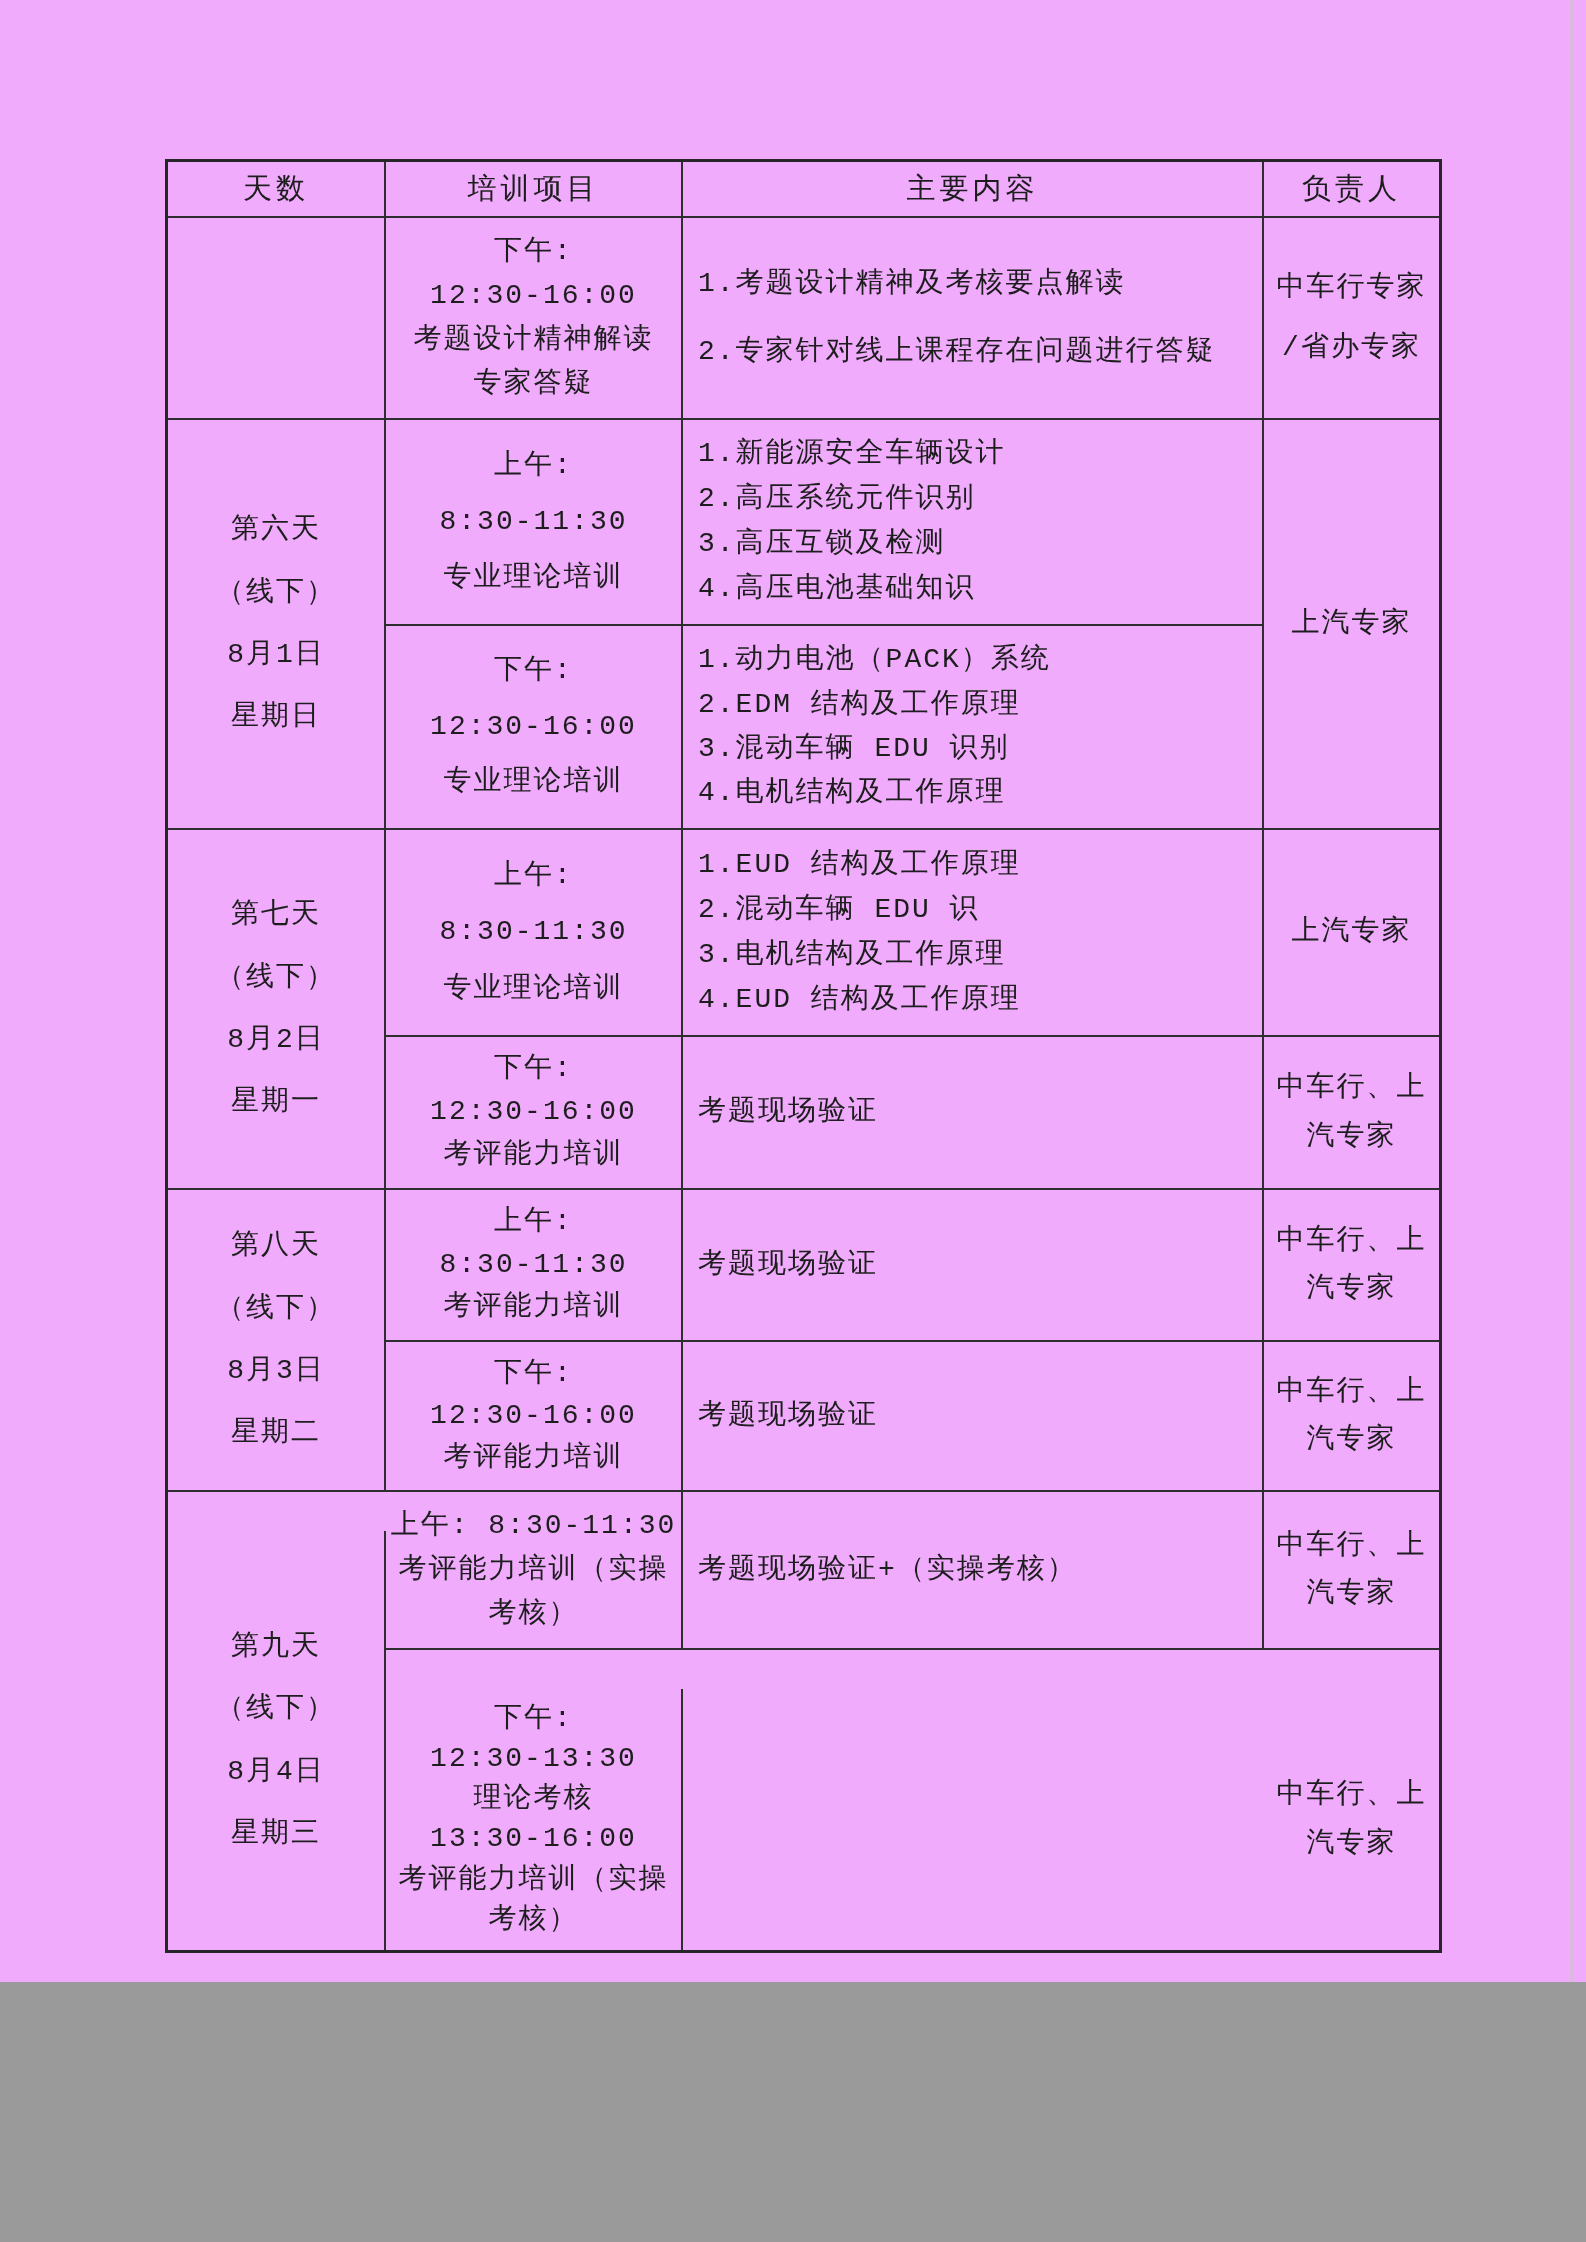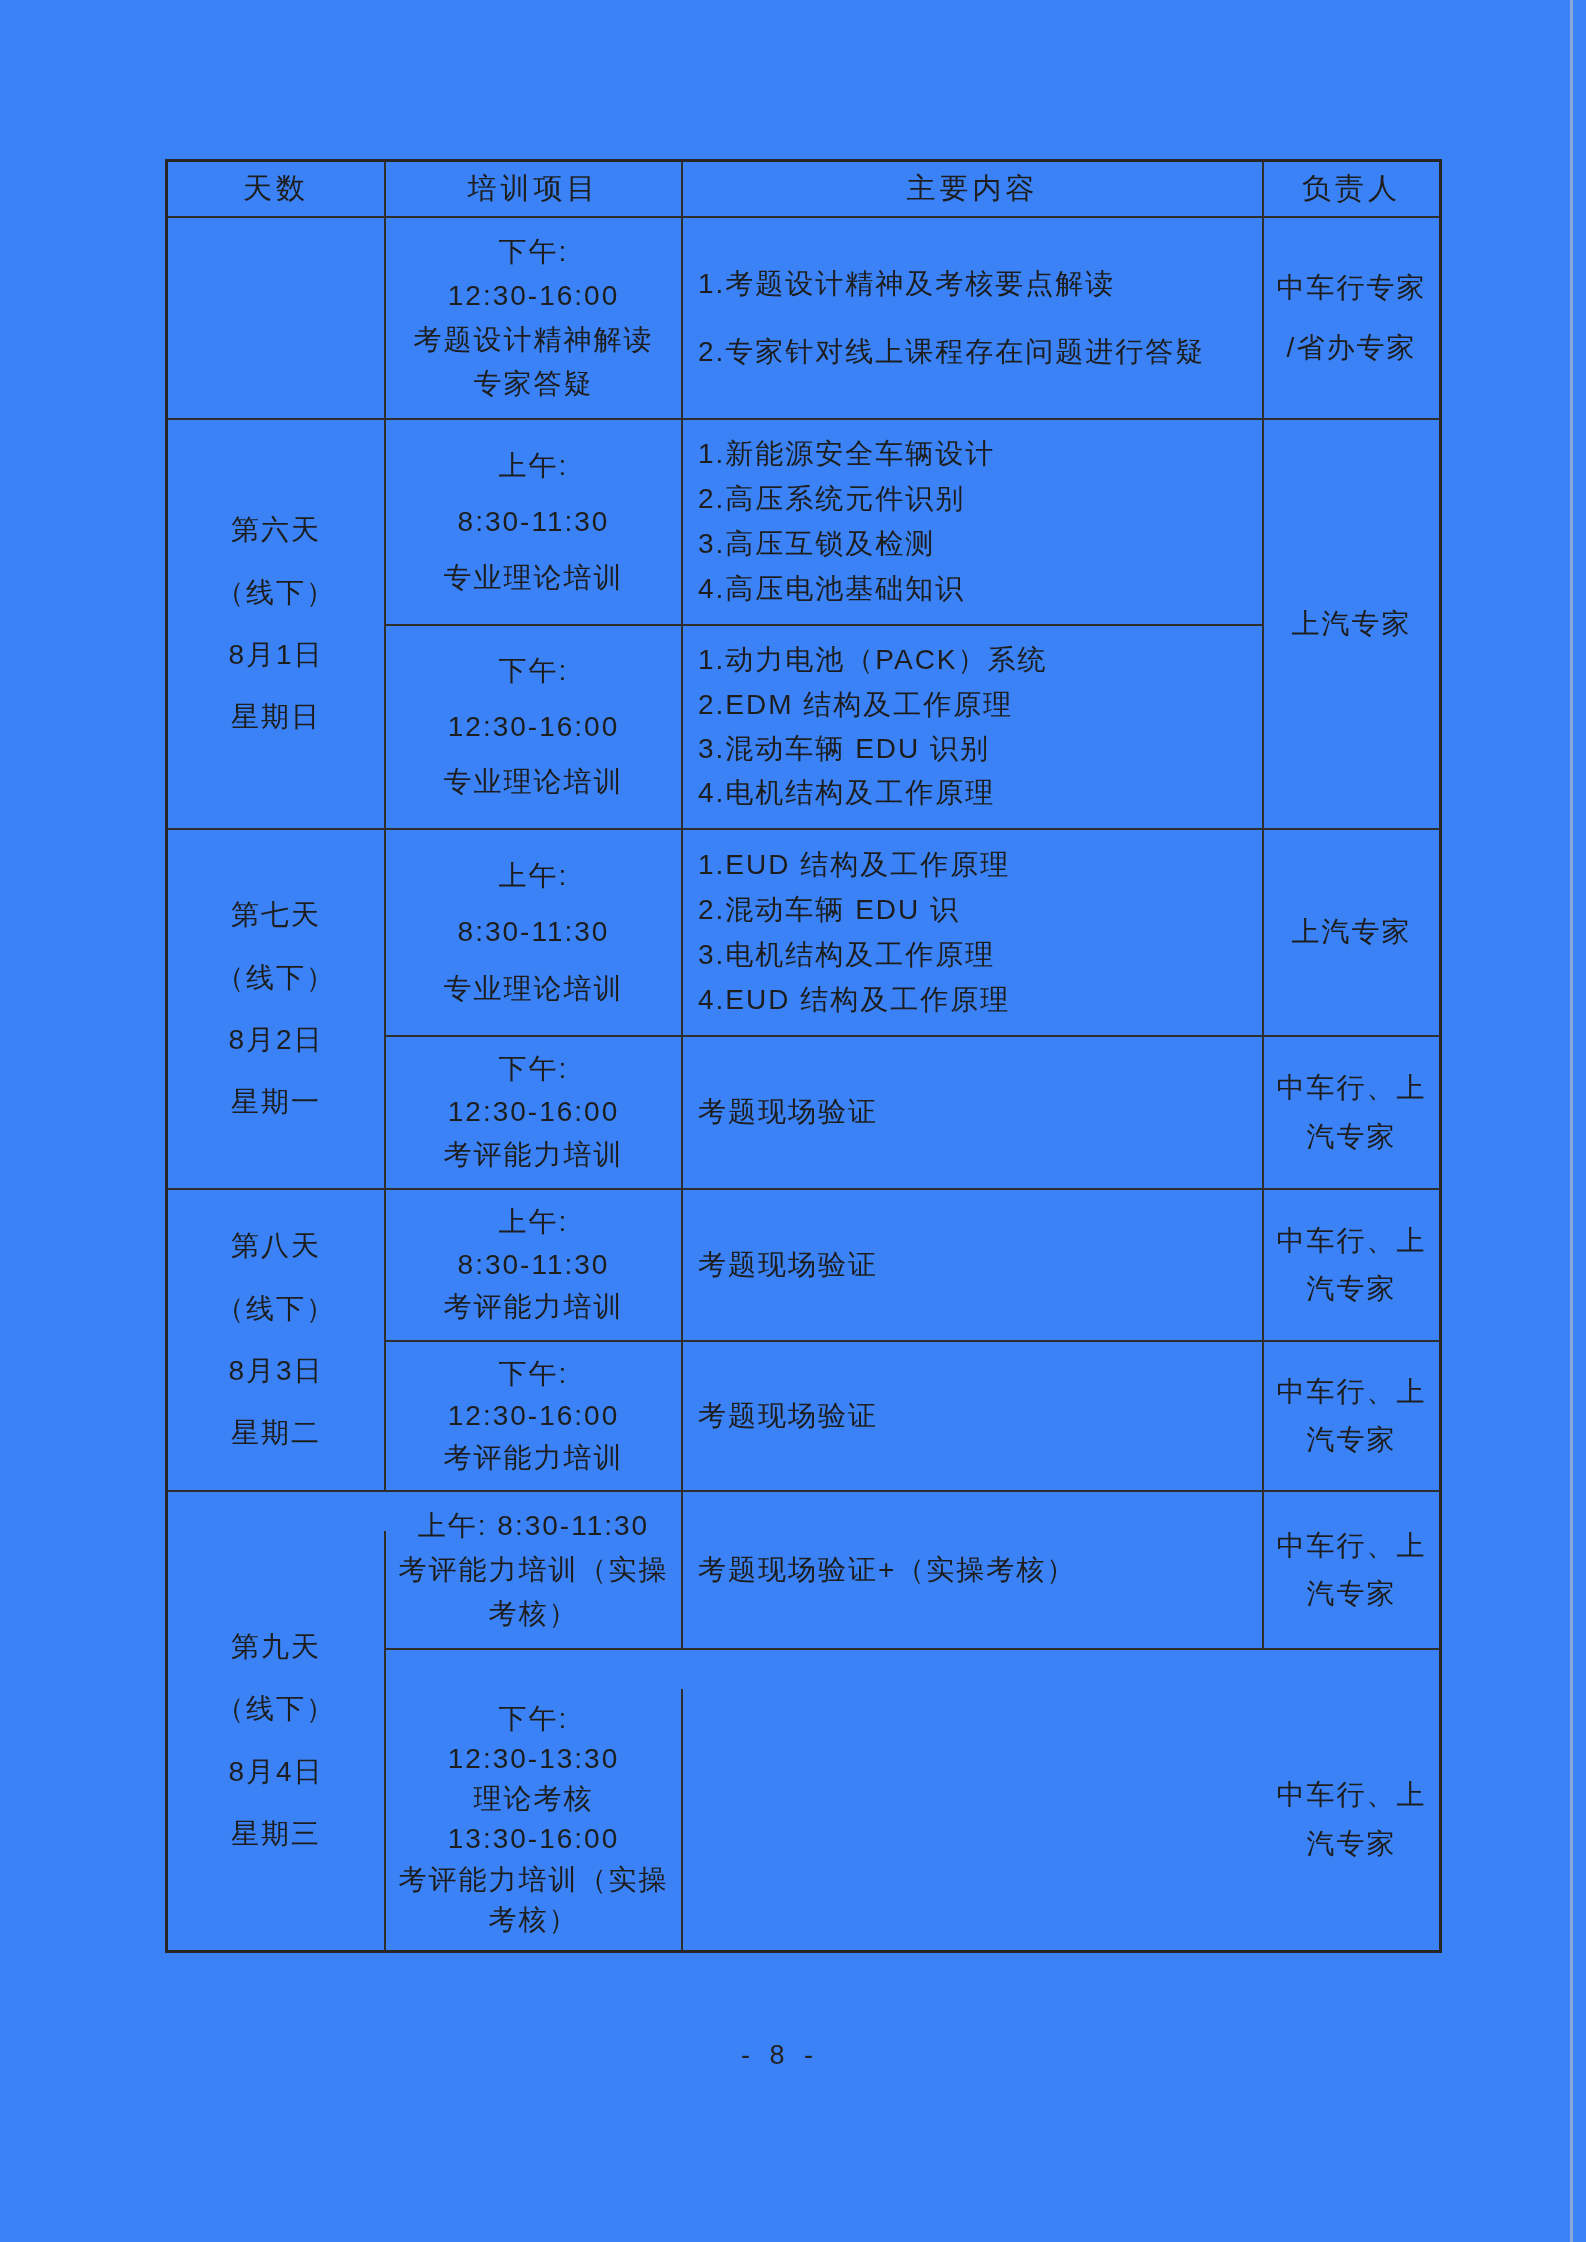--- a/index.html
+++ b/index.html
@@ -1,23 +1,23 @@
 <!DOCTYPE html>
 <html><head>
 <meta charset="utf-8">
 <style>
   html,body { margin:0; padding:0; }
   body { background:#9a9a9a; }
   .page {
     position:relative;
-    width:1586px; height:2242px;
+    width:1586px; height:1982px;
     margin:0 auto;
-    background:#3b82f6;
+    background:#f0abfc;
     color:#1d1d1d;
-    font-family:Liberation Sans, sans-serif;
+    font-family:Liberation Mono, monospace;
     overflow:hidden;
   }
   .scan-edge {
     position:absolute; top:0; bottom:0; right:13px; width:3px;
     background:#c9c9c7; opacity:.55;
   }
   .table {
     position:absolute; left:165px; top:159px;
     display:grid;
     grid-template-columns:218px 297px 581px 175px;

